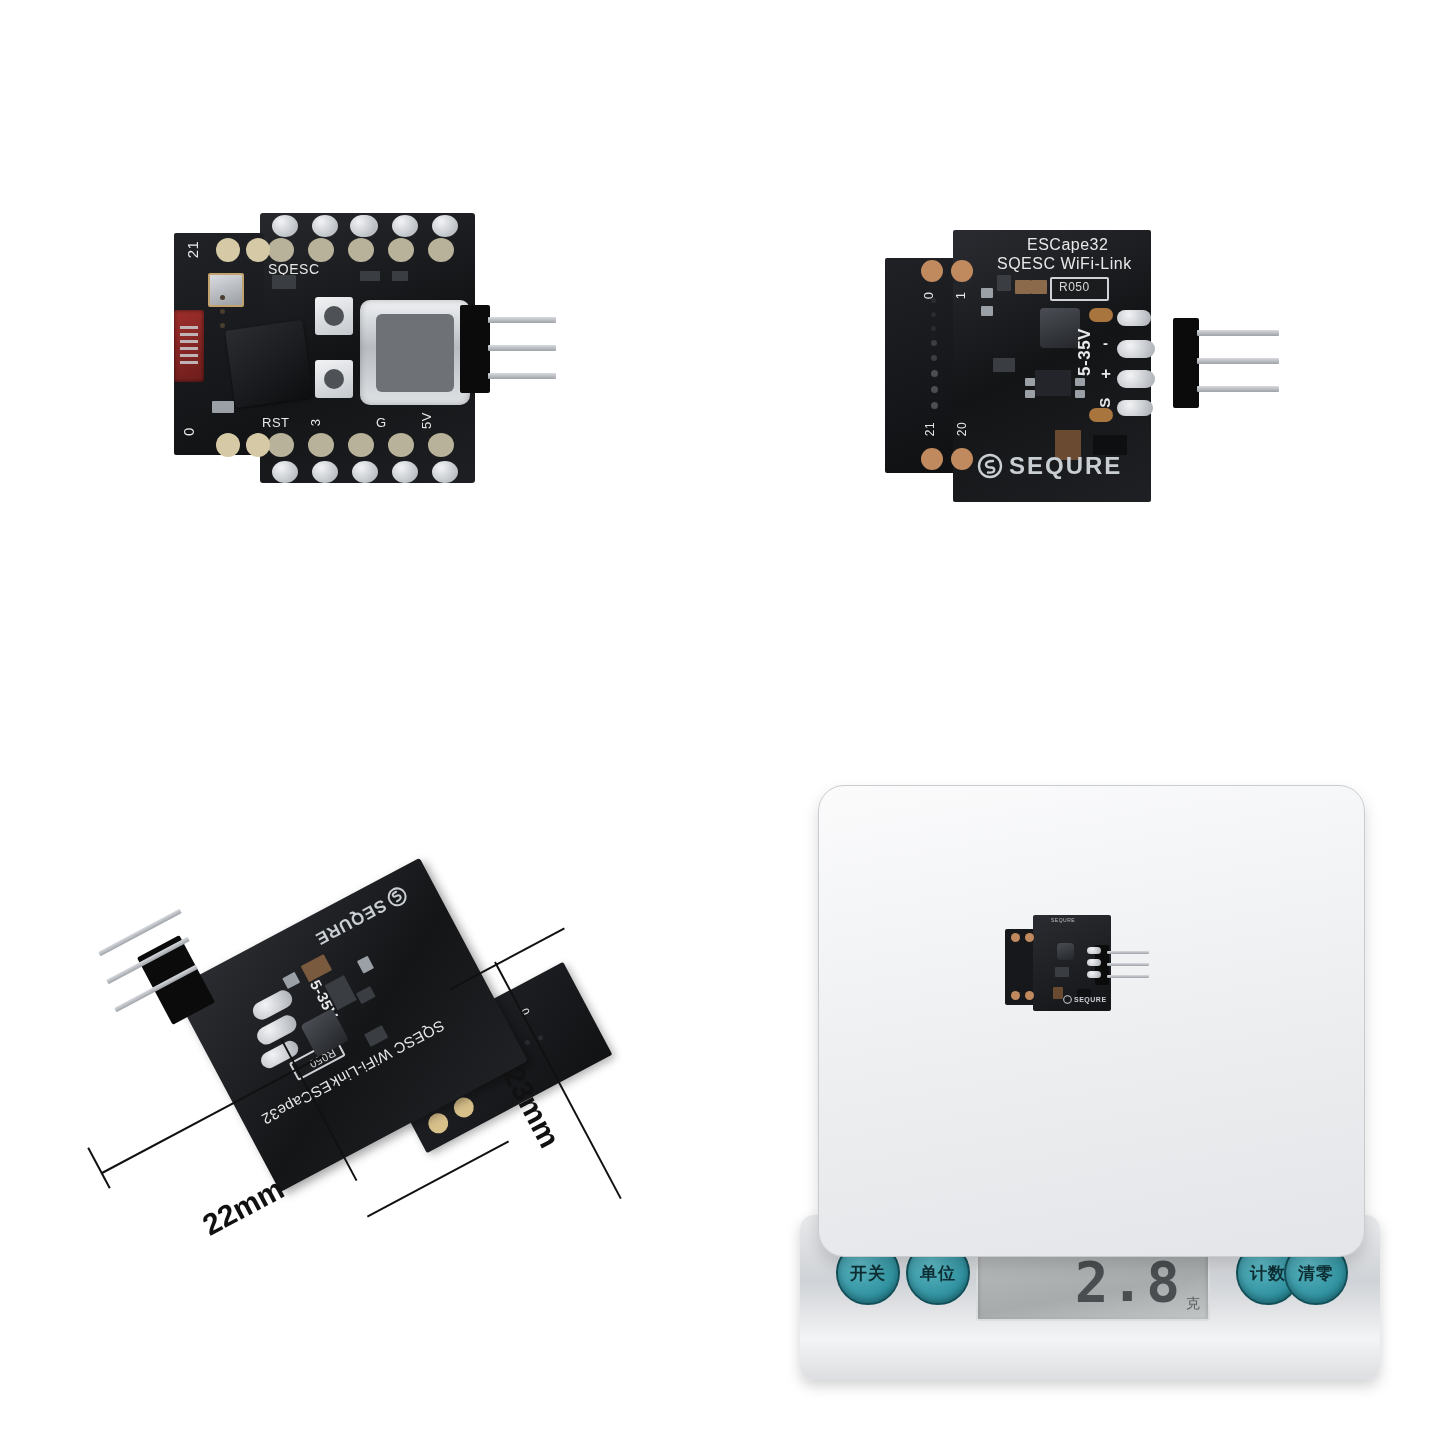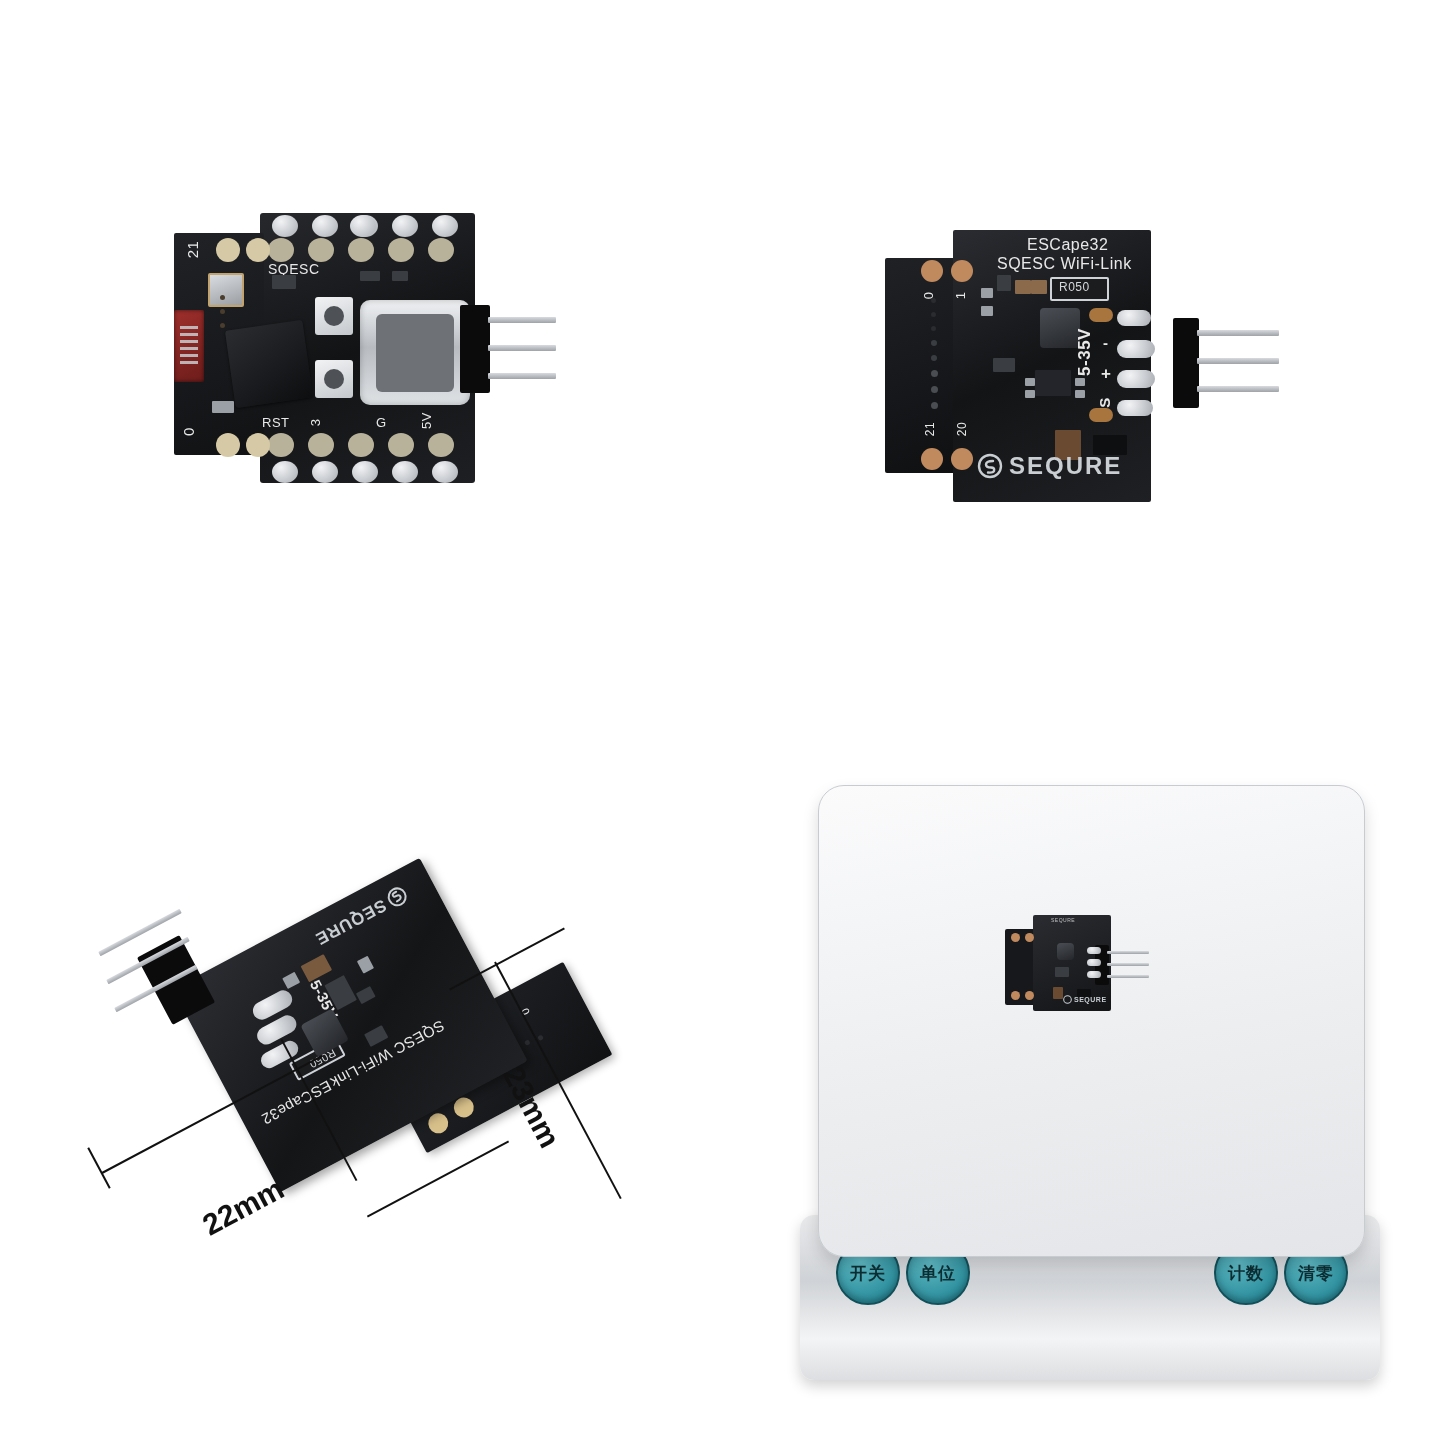--- a/index.html
+++ b/index.html
@@ -300,23 +300,27 @@
 
   <div class="dimline" style="left:404px;top:62px;width:2px;height:268px;transform:rotate(-28deg);transform-origin:top center;"></div>
   <div class="dimline" style="left:352px;top:58px;width:130px;height:2px;transform:rotate(-28deg);"></div>
   <div class="dimline" style="left:268px;top:278px;width:160px;height:2px;transform:rotate(-28deg);"></div>
   <div class="dimtxt" style="left:398px;top:190px;font-size:30px;transform:rotate(62deg);">23mm</div>
 </div>
 
 <div class="quad" id="q4">
 
   <div class="scale-base">
+    <div class="lcd">
+      <span class="lcd-val">2.8</span>
+      <span class="lcd-unit">克</span>
+    </div>
     <div class="sbtn" style="left:36px;">开关</div>
     <div class="sbtn" style="left:106px;">单位</div>
-    <div class="sbtn" style="left:414px;">计数</div>
+    <div class="sbtn" style="left:436px;">计数</div>
     <div class="sbtn" style="left:484px;">清零</div>
   </div>
 
   <div class="scale-rim"></div>
   <div class="scale-plate"></div>
 
   <div class="module4">
     <div style="position:absolute;left:0;top:14px;width:34px;height:76px;background:#17181b;border-radius:2px;"></div>
     <div style="position:absolute;left:28px;top:0px;width:78px;height:96px;
                 background:linear-gradient(155deg,#2a2c31,#131416);border-radius:2px;"></div>

